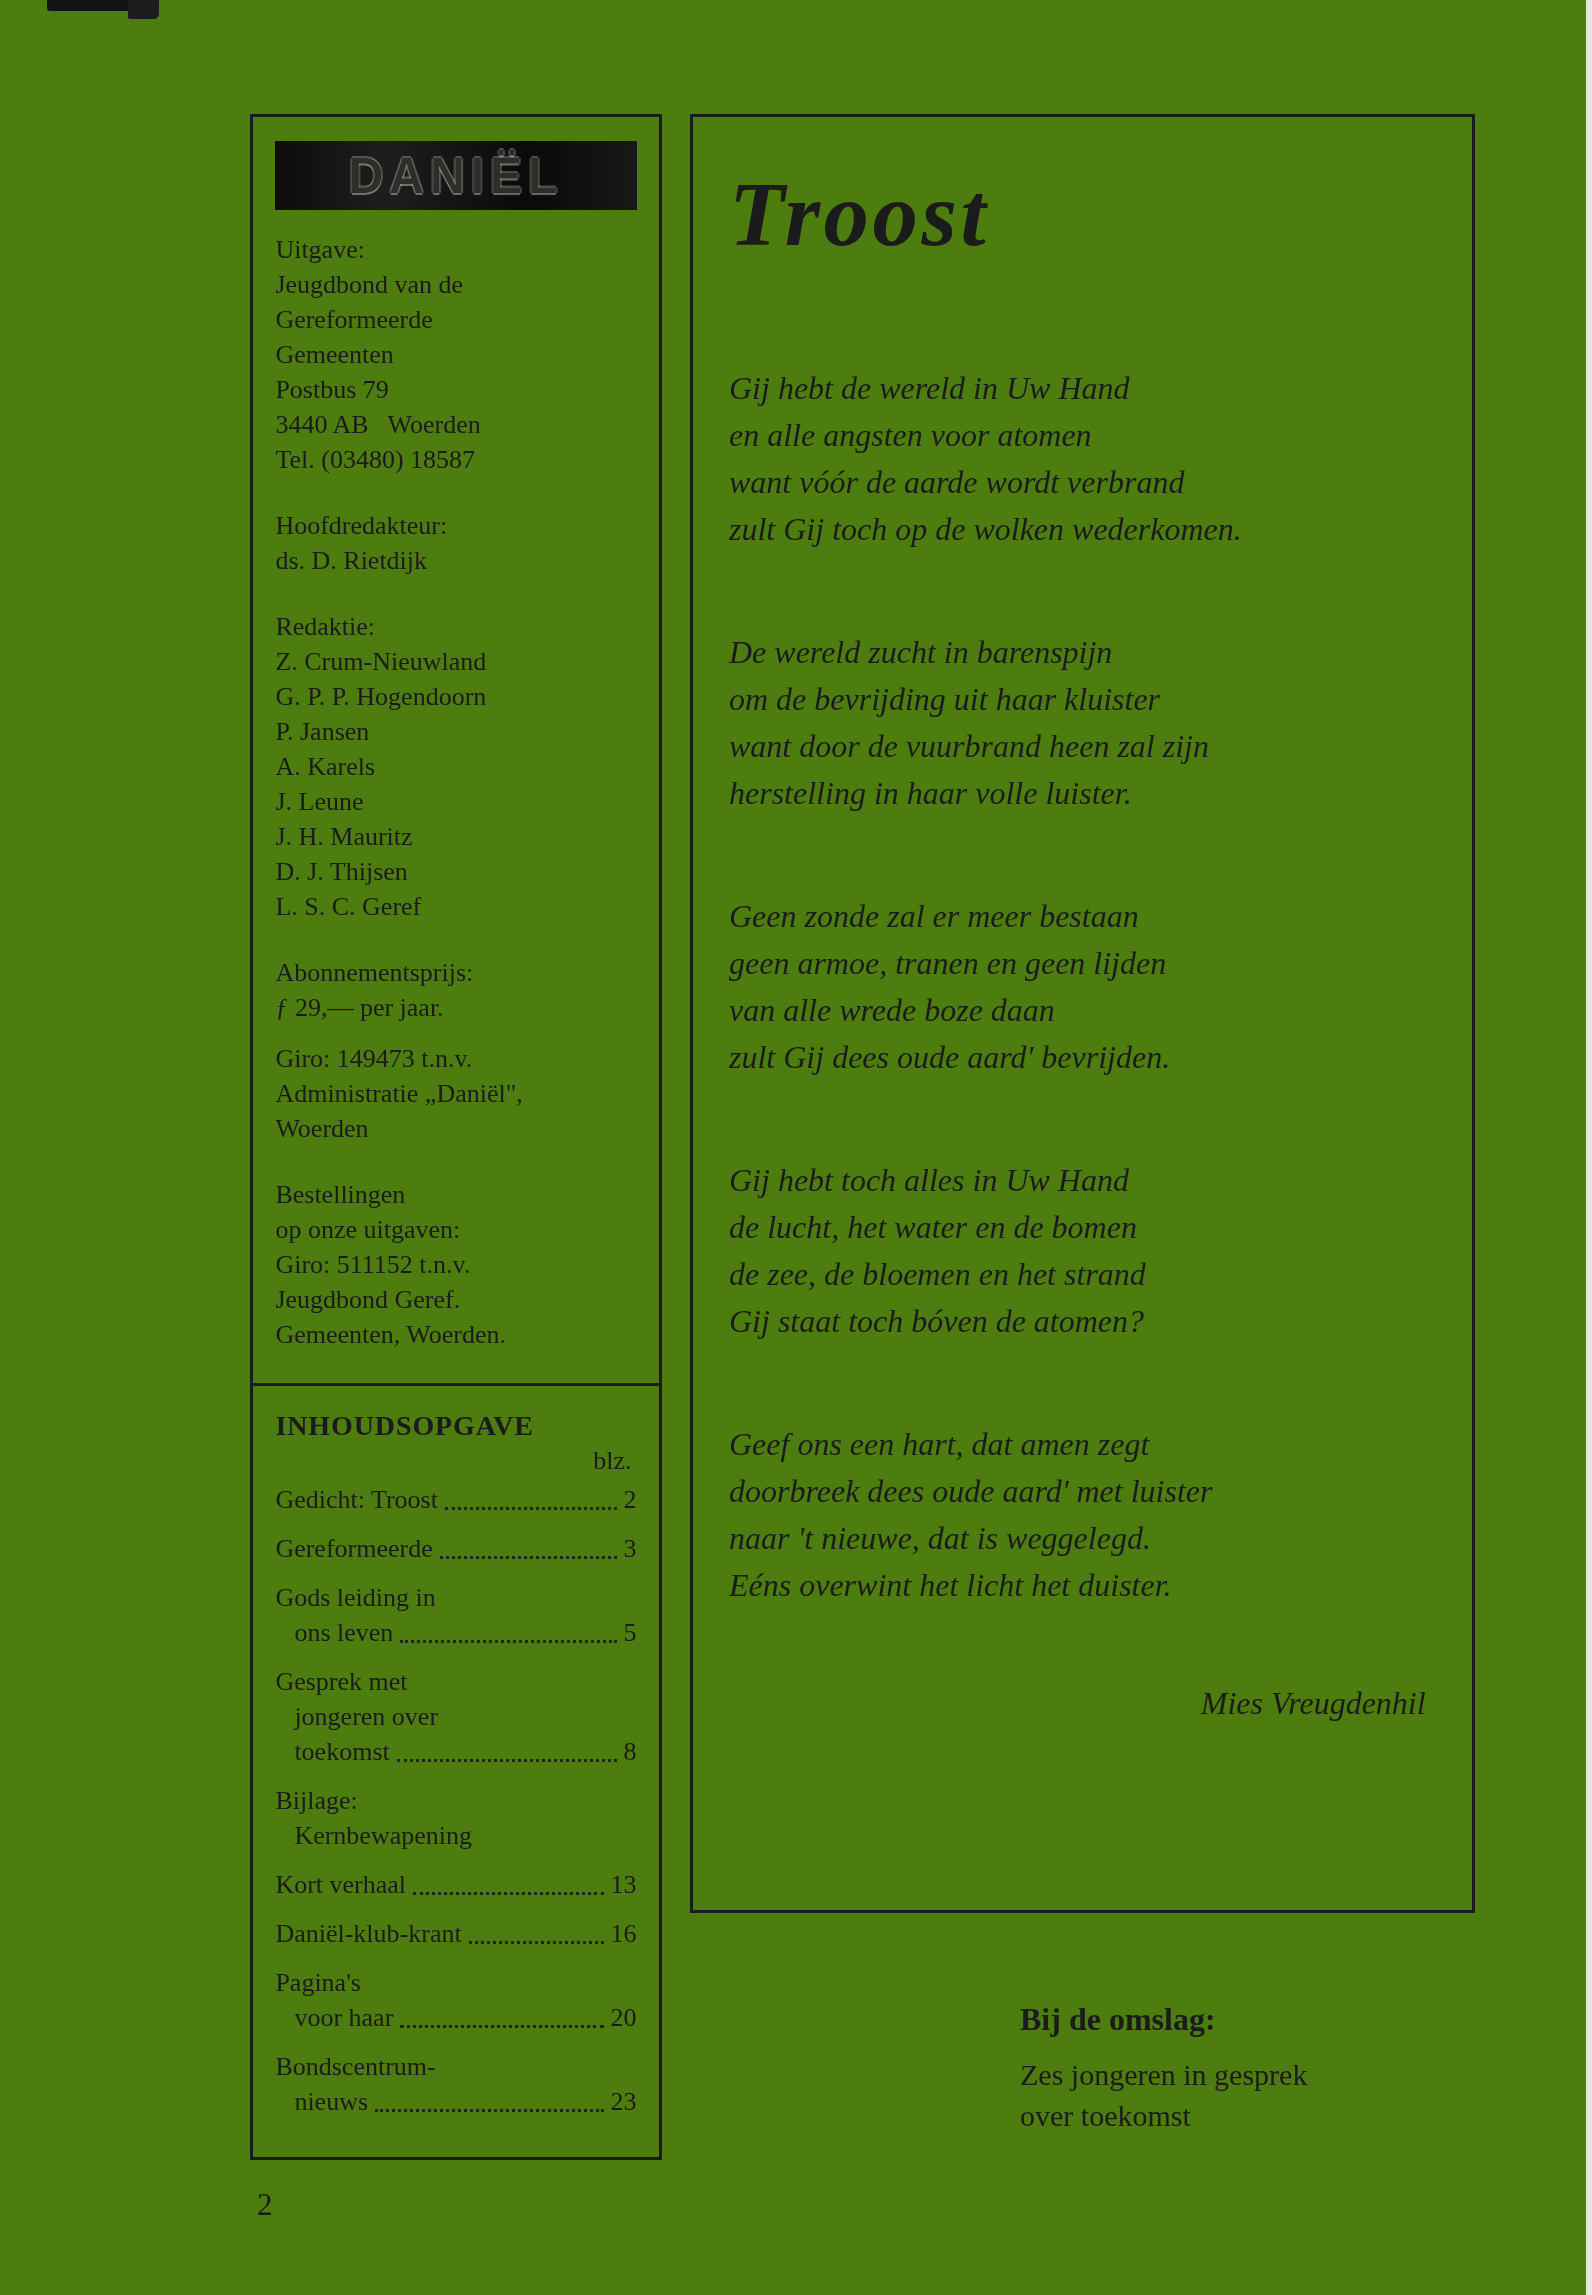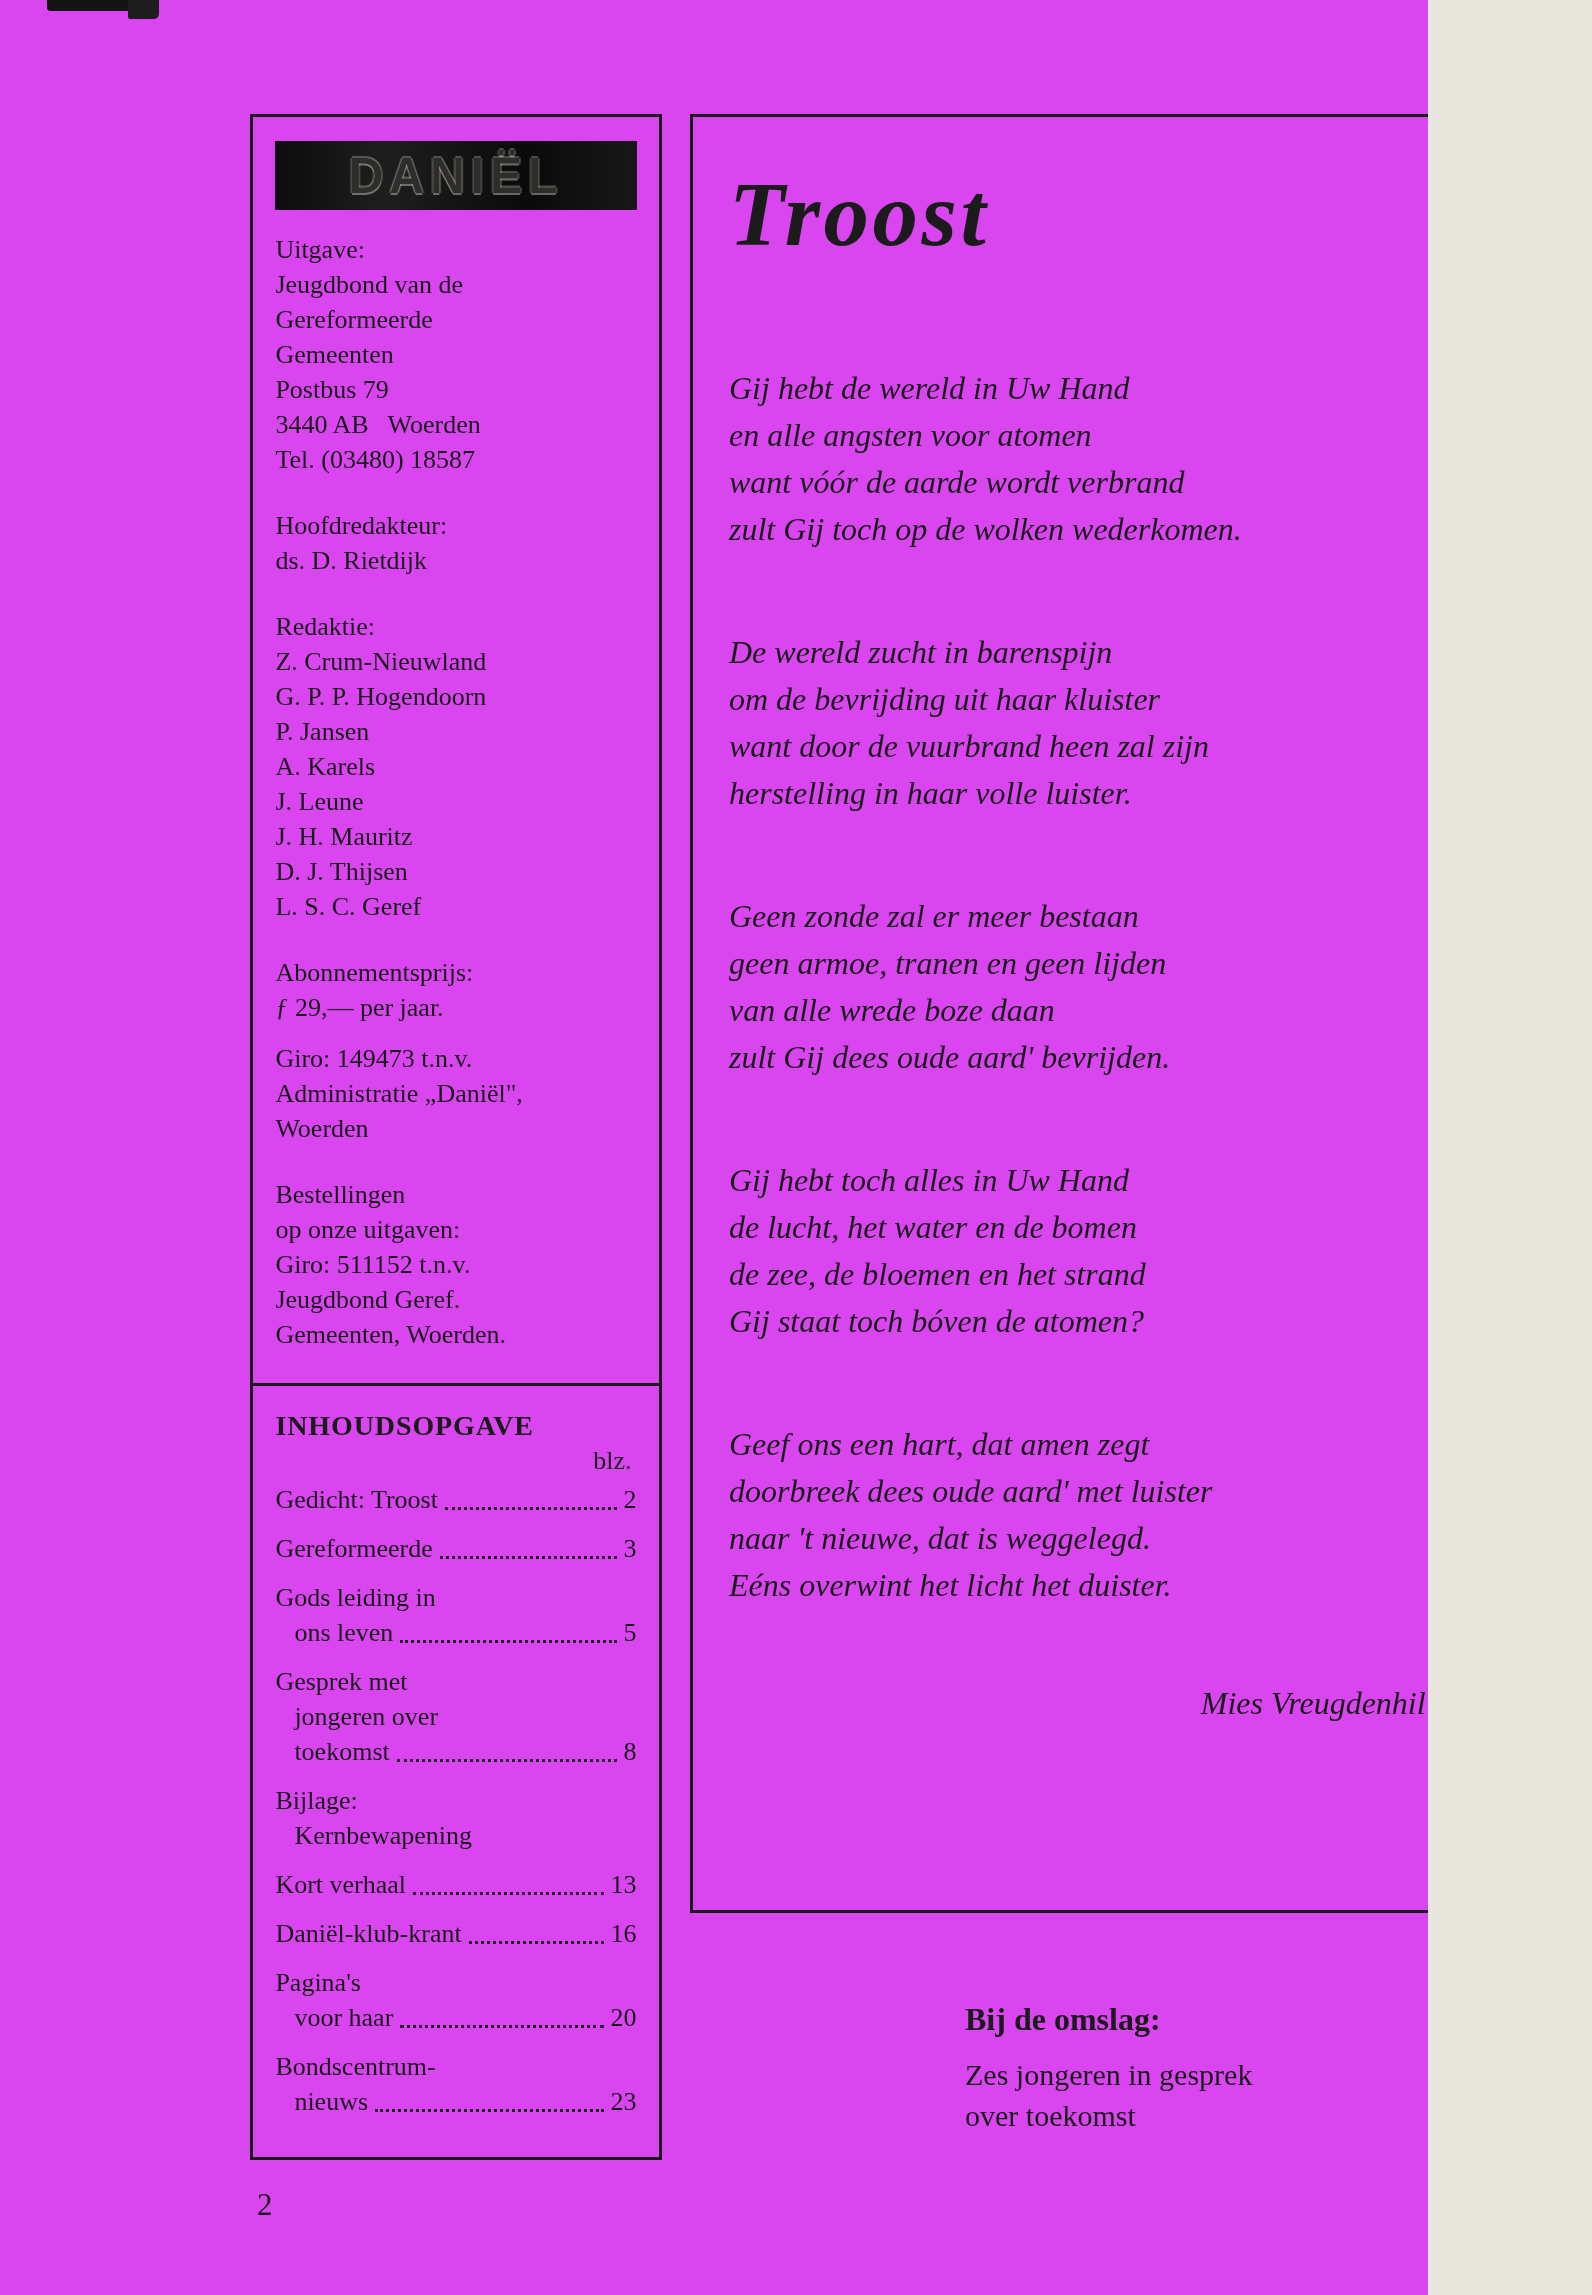--- a/index.html
+++ b/index.html
@@ -1,19 +1,19 @@
 <!DOCTYPE html>
 <html style="font-size:14px"><head>
 <meta charset="utf-8">
 <style>
   html,body { margin:0; padding:0; background:#e8e6dd; }
   .page {
     position:relative;
-    width:1428px; height:2295px;
-    background:#d946ef;
+    width:1586px; height:2295px;
+    background:#4d7c0f;
     font-family:"Liberation Serif", serif;
     color:#1b1b1b;
     overflow:hidden;
   }
   
   .artifact-a { position:absolute; left:47px; top:0; width:108px; height:11.2px; background:#141414; border-radius:0 0 3.5px 3.5px; }
   .artifact-b { position:absolute; left:128px; top:0; width:31px; height:19px; background:#1d1d1d; border-radius:0 0 5.2px 2.6px; }
 
   
   .masthead-box {
@@ -65,21 +65,21 @@
   .poem-title {
     margin:0 0 102px 0;
     font-size:91px; line-height:1.05;
     font-style:italic; font-weight:bold;
     letter-spacing:3.5px;
   }
   .stanza { font-style:italic; font-size:32px; line-height:47px; margin-bottom:76px; }
   .poem-author { font-style:italic; font-size:32px; text-align:right; padding-right:10.4px; }
 
   
-  .cover-note { position:absolute; left:965px; top:1999px; width:483px; }
+  .cover-note { position:absolute; left:1020px; top:1999px; width:483px; }
   .cover-note-title { font-weight:bold; font-size:32px; line-height:41px; }
   .cover-note-lines { font-size:30px; line-height:41px; margin-top:14px; }
 
   .page-number { position:absolute; left:257px; top:2187px; font-size:31px; }
 </style>
 </head>
 <body>
 
 <div class="page">
 

